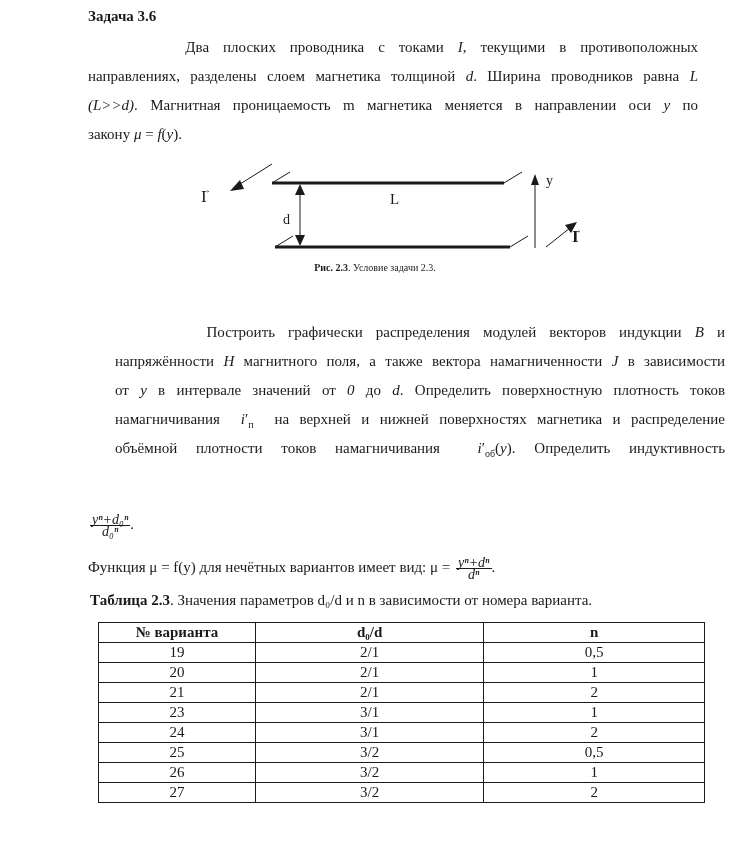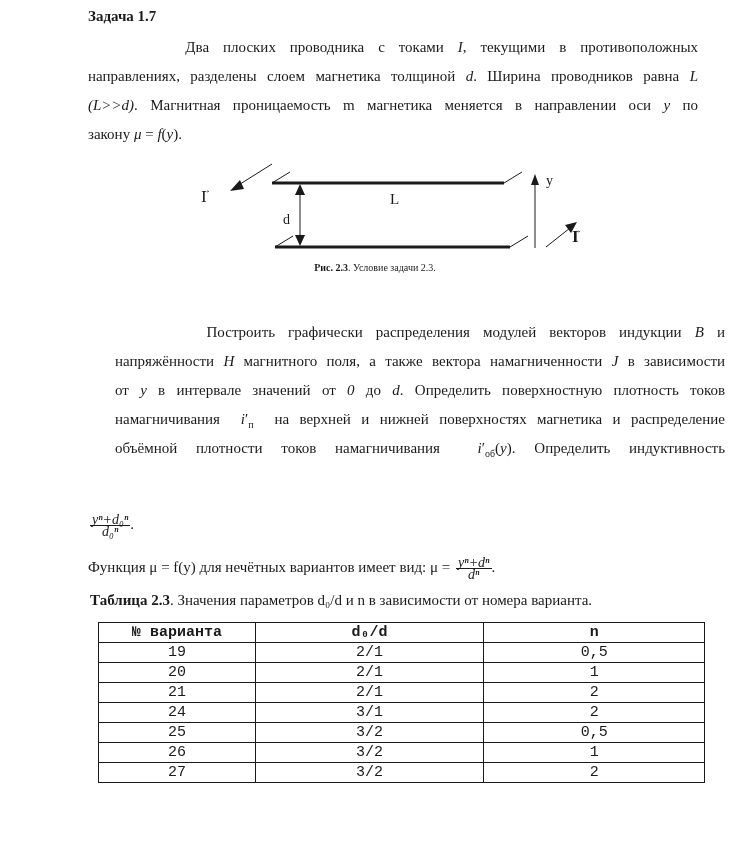--- a/index.html
+++ b/index.html
@@ -12,30 +12,30 @@
   .para .ln.last { text-align-last:left; }
   i, .it { font-style:italic; }
   .caption { font-size:10px; left:0; width:750px; text-align:center; top:262px; }
   .caption b { font-weight:bold; }
   .func { left:88px; font-size:15px; white-space:nowrap; }
   .frac { display:inline-block; vertical-align:middle; text-align:center; font-size:14px; font-style:italic; line-height:11px; margin-left:2px; }
   .frac .num { display:block; border-bottom:1px solid #1a1a1a; padding:0 2px; }
   .frac .den { display:block; padding:0 2px; }
   .tcap { left:90px; top:592px; font-size:15px; white-space:nowrap; }
   table.data { position:absolute; left:98px; top:622px; width:607px; border-collapse:collapse; font-size:15px; }
-  table.data th, table.data td { border:1px solid #1a1a1a; height:19px; padding:0; text-align:center; line-height:19px;font-family:Liberation Mono, monospace; }
+  table.data th, table.data td { border:1px solid #1a1a1a; height:19px; padding:0; text-align:center; line-height:19px; }
   table.data th { font-weight:bold; }
   table.data col.c1 { width:157px; } table.data col.c2 { width:229px; } table.data col.c3 { width:221px; }
   svg.fig { position:absolute; left:0; top:150px; }
   sub, sup { font-size:10px; }
 </style>
 </head>
 <body>
 
-<div class="abs title">Задача 1.7</div>
+<div class="abs title">Задача 3.6</div>
 
 <div class="abs para" style="top:33px;">
   <span class="ln" style="padding-left:0;">&nbsp;&nbsp;&nbsp;&nbsp;&nbsp;&nbsp;&nbsp;Два плоских проводника с токами <i>I</i>, текущими в противоположных</span>
   <span class="ln">направлениях, разделены слоем магнетика толщиной <i>d</i>. Ширина проводников равна <i>L</i></span>
   <span class="ln"><i>(L&gt;&gt;d)</i>. Магнитная проницаемость m магнетика меняется в направлении оси <i>y</i> по</span>
   <span class="ln last">закону <i>μ</i> = <i>f</i>(<i>y</i>).</span>
 </div>
 
 <svg class="fig" width="750" height="110" viewBox="0 150 750 110">
   <defs>
@@ -132,20 +132,25 @@
         <td>20</td>
         <td>2/1</td>
         <td>1</td>
       </tr>
     <tr>
         <td>21</td>
         <td>2/1</td>
         <td>2</td>
       </tr>
     <tr>
+        <td>23</td>
+        <td>3/1</td>
+        <td>1</td>
+      </tr>
+    <tr>
         <td>24</td>
         <td>3/1</td>
         <td>2</td>
       </tr>
     <tr>
         <td>25</td>
         <td>3/2</td>
         <td>0,5</td>
       </tr>
     <tr>

